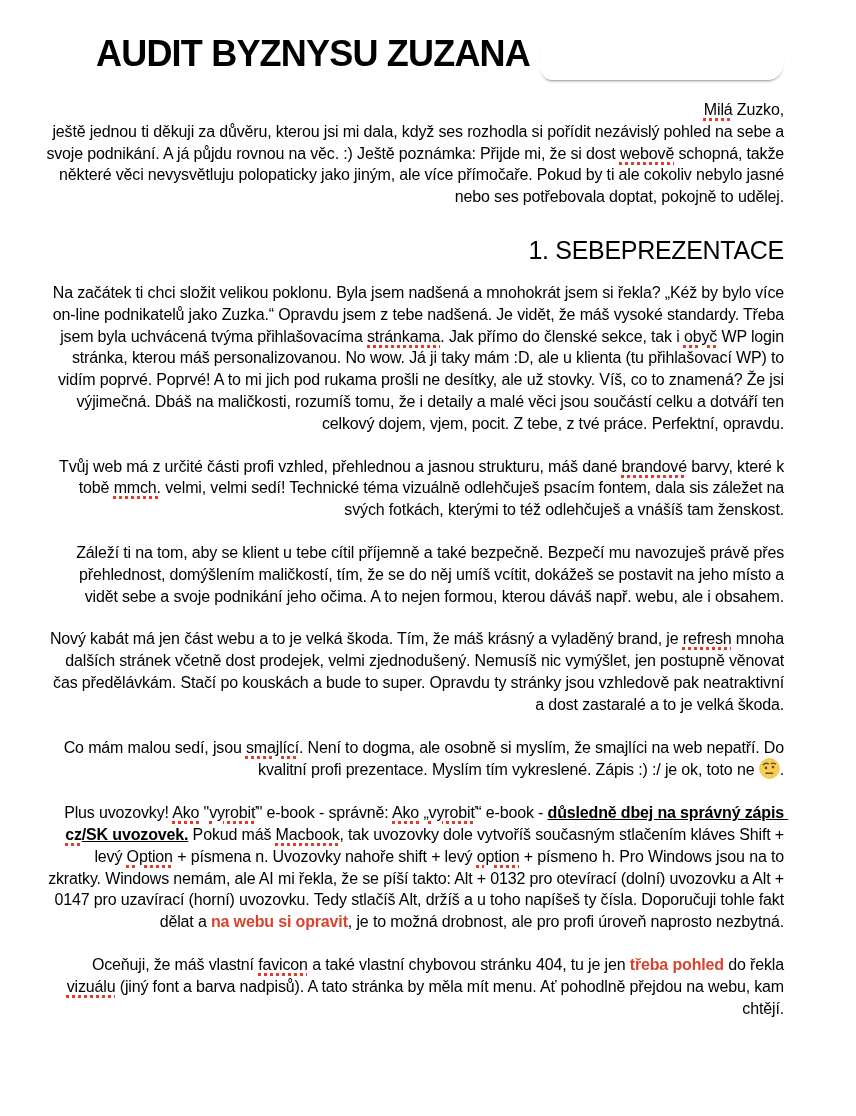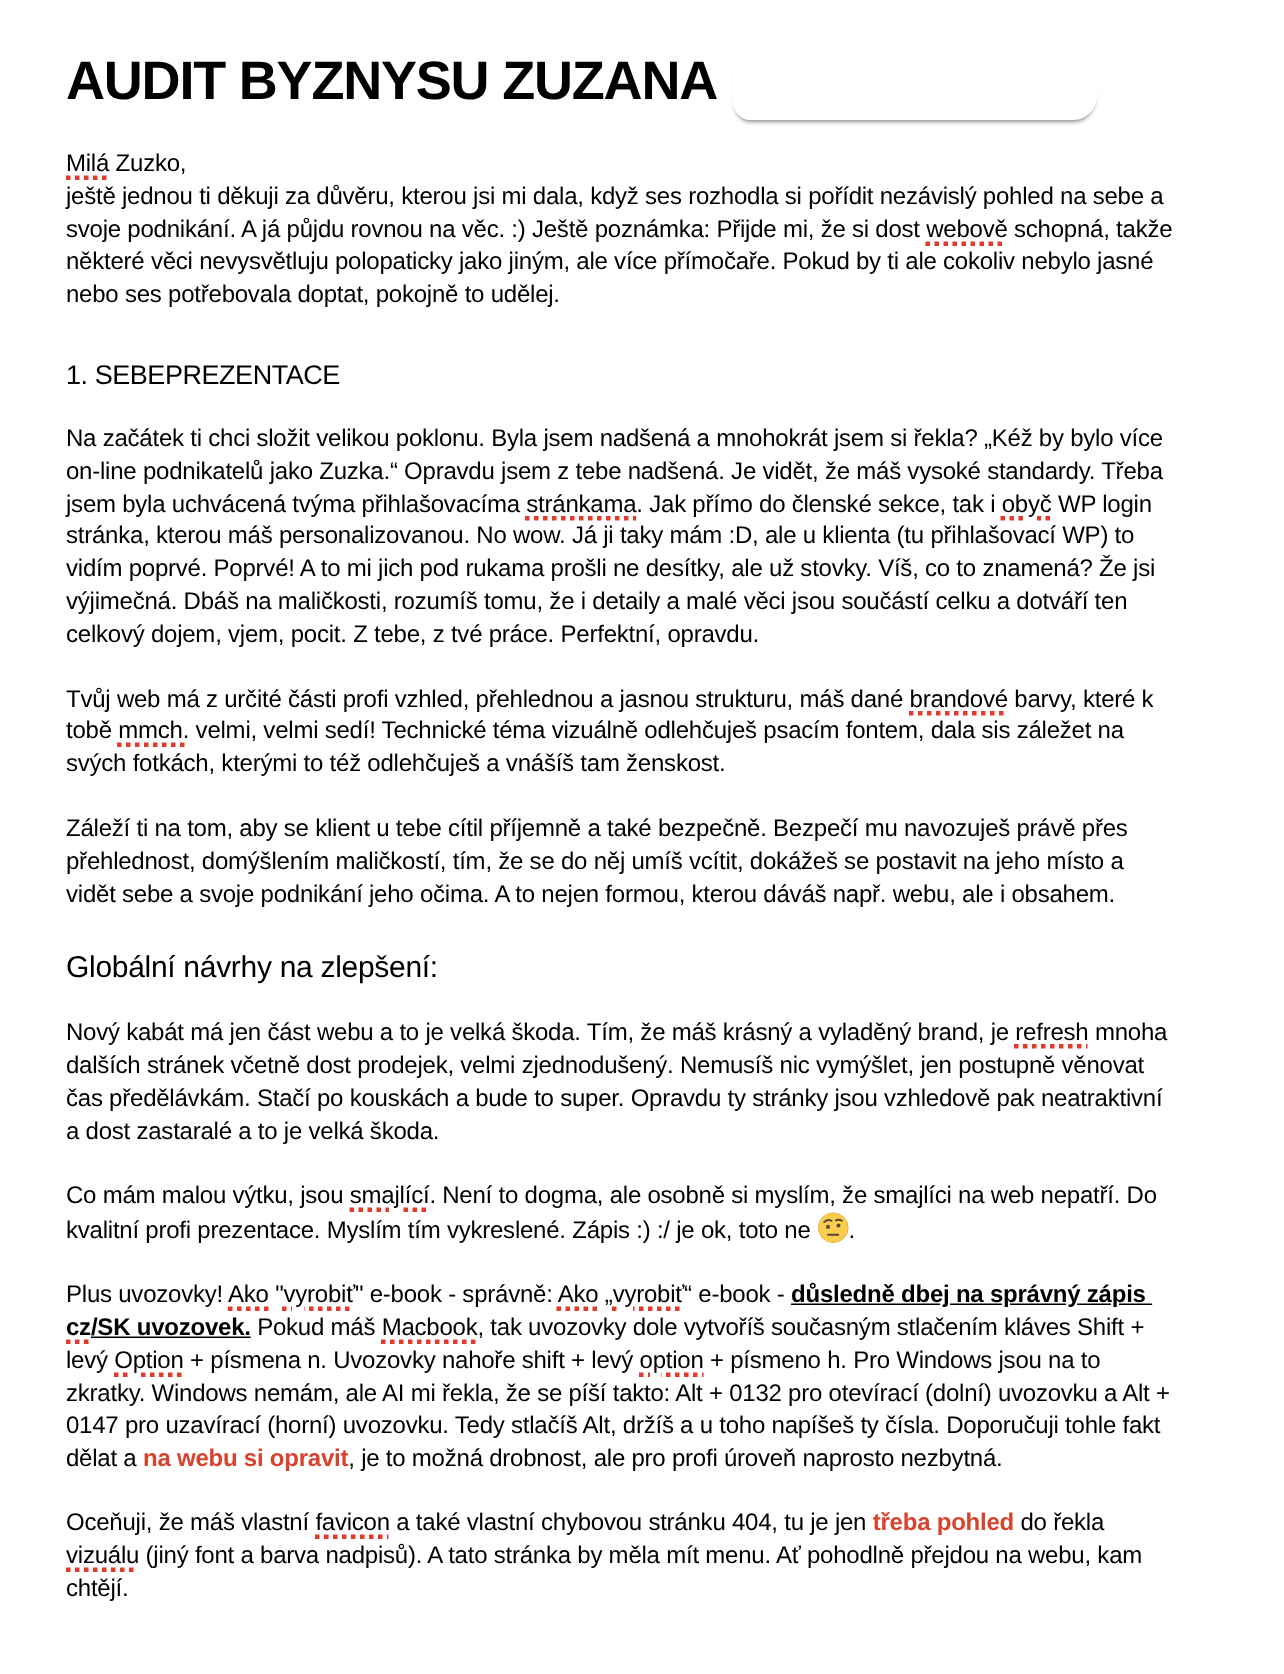--- a/index.html
+++ b/index.html
@@ -6,20 +6,21 @@
   .page {
     position: relative;
     width: 824px;
     height: 1116px;
     box-sizing: border-box;
     padding: 26px 40px 4px 44px;
     background: var(--bg, #ffffff);
     color: var(--text, #000000);
     font-family: "Liberation Sans", "DejaVu Sans", sans-serif;
     overflow: hidden;
+    text-align: right;
   }
   .doc-title {
     margin: 0 0 19px 0;
     font-size: 36px;
     line-height: 45px;
     font-weight: bold;
     letter-spacing: -0.8px;
     white-space: nowrap;
   }
   .redaction {
@@ -45,21 +46,21 @@
   }
   .para {
     margin: 0 0 21px 0;
     font-size: 16px;
     line-height: 21.8px;
     letter-spacing: -0.15px;
     white-space: pre-wrap;
   }
   .h2 {
     margin: 27px 0 17px 0;
-    font-size: 18px;
+    font-size: 25px;
     line-height: 30px;
     font-weight: normal;
     letter-spacing: -0.3px;
   }
   .h3 {
     margin: 26px 0 20px 0;
     font-size: 20px;
     line-height: 25px;
     font-weight: normal;
     letter-spacing: -0.2px;
@@ -87,23 +88,22 @@
 <div class="page">
   <h1 class="doc-title"><span>AUDIT BYZNYSU ZUZANA</span><span class="redaction"></span><br></h1>
 
   <div>
       <p class="para"><span class="sq">Milá</span><span> Zuzko,
 ještě jednou ti děkuji za důvěru, kterou jsi mi dala, když ses rozhodla si pořídit nezávislý pohled na sebe a svoje podnikání. A já půjdu rovnou na věc. :) Ještě poznámka: Přijde mi, že si dost </span><span class="sq">webově</span><span> schopná, takže některé věci nevysvětluju polopaticky jako jiným, ale více přímočaře. Pokud by ti ale cokoliv nebylo jasné nebo ses potřebovala doptat, pokojně to udělej.</span></p>
       <div class="h2">1. SEBEPREZENTACE</div>
       <p class="para"><span>Na začátek ti chci složit velikou poklonu. Byla jsem nadšená a mnohokrát jsem si řekla? „Kéž by bylo více on-line podnikatelů jako Zuzka.“ Opravdu jsem z tebe nadšená. Je vidět, že máš vysoké standardy. Třeba jsem byla uchvácená tvýma přihlašovacíma </span><span class="sq">stránkama</span><span>. Jak přímo do členské sekce, tak i </span><span class="sq">obyč</span><span> WP login stránka, kterou máš personalizovanou. No wow. Já ji taky mám :D, ale u klienta (tu přihlašovací WP) to vidím poprvé. Poprvé! A to mi jich pod rukama prošli ne desítky, ale už stovky. Víš, co to znamená? Že jsi výjimečná. Dbáš na maličkosti, rozumíš tomu, že i detaily a malé věci jsou součástí celku a dotváří ten celkový dojem, vjem, pocit. Z tebe, z tvé práce. Perfektní, opravdu.</span></p>
       <p class="para"><span>Tvůj web má z určité části profi vzhled, přehlednou a jasnou strukturu, máš dané </span><span class="sq">brandové</span><span> barvy, které k tobě </span><span class="sq">mmch.</span><span> velmi, velmi sedí! Technické téma vizuálně odlehčuješ psacím fontem, dala sis záležet na svých fotkách, kterými to též odlehčuješ a vnášíš tam ženskost.</span></p>
       <p class="para"><span>Záleží ti na tom, aby se klient u tebe cítil příjemně a také bezpečně. Bezpečí mu navozuješ právě přes přehlednost, domýšlením maličkostí, tím, že se do něj umíš vcítit, dokážeš se postavit na jeho místo a vidět sebe a svoje podnikání jeho očima. A to nejen formou, kterou dáváš např. webu, ale i obsahem.</span></p>
-      <div class="h3">Globální návrhy na zlepšení:</div>
       <p class="para"><span>Nový kabát má jen část webu a to je velká škoda. Tím, že máš krásný a vyladěný brand, je </span><span class="sq">refresh</span><span> mnoha dalších stránek včetně dost prodejek, velmi zjednodušený. Nemusíš nic vymýšlet, jen postupně věnovat čas předělávkám. Stačí po kouskách a bude to super. Opravdu ty stránky jsou vzhledově pak neatraktivní a dost zastaralé a to je velká škoda.</span></p>
-      <p class="para"><span>Co mám malou výtku, jsou </span><span class="sq">smajlící</span><span>. Není to dogma, ale osobně si myslím, že smajlíci na web nepatří. Do kvalitní profi prezentace. Myslím tím vykreslené. Zápis :) :/ je ok, toto ne </span><span class="emoji"><svg width="21" height="21" viewBox="0 0 36 36">
+      <p class="para"><span>Co mám malou sedí, jsou </span><span class="sq">smajlící</span><span>. Není to dogma, ale osobně si myslím, že smajlíci na web nepatří. Do kvalitní profi prezentace. Myslím tím vykreslené. Zápis :) :/ je ok, toto ne </span><span class="emoji"><svg width="21" height="21" viewBox="0 0 36 36">
             <circle cx="18" cy="18" r="17" fill="#f9ce50"></circle>
             <circle cx="18" cy="18" r="17" fill="none" stroke="#e8b43a" stroke-width="1"></circle>
             <circle cx="12" cy="17" r="2.3" fill="#5c4733"></circle>
             <circle cx="24" cy="15.5" r="2.3" fill="#5c4733"></circle>
             <path d="M7.5 11.5 q4 -4 8.5 -1.5" stroke="#5c4733" stroke-width="2.2" fill="none" stroke-linecap="round"></path>
             <path d="M21 9.5 q3.5 -1.5 7 0.5" stroke="#5c4733" stroke-width="2.2" fill="none" stroke-linecap="round"></path>
             <path d="M12 26 h11.5" stroke="#5c4733" stroke-width="2.5" fill="none" stroke-linecap="round"></path>
           </svg></span><span>.</span></p>
       <p class="para"><span>Plus uvozovky! </span><span class="sq">Ako</span><span> "</span><span class="sq">vyrobiť</span><span>" e-book - správně: </span><span class="sq">Ako</span><span> „</span><span class="sq">vyrobiť</span><span>“ e-book - </span><span class="bold">důsledně dbej na správný zápis </span><span class="bold sq">cz</span><span class="bold">/SK uvozovek.</span><span> Pokud máš </span><span class="sq">Macbook</span><span>, tak uvozovky dole vytvoříš současným stlačením kláves Shift + levý </span><span class="sq">Option</span><span> + písmena n. Uvozovky nahoře shift + levý </span><span class="sq">option</span><span> + písmeno h. Pro Windows jsou na to zkratky. Windows nemám, ale AI mi řekla, že se píší takto: Alt + 0132 pro otevírací (dolní) uvozovku a Alt + 0147 pro uzavírací (horní) uvozovku. Tedy stlačíš Alt, držíš a u toho napíšeš ty čísla. Doporučuji tohle fakt dělat a </span><span class="red">na webu si opravit</span><span>, je to možná drobnost, ale pro profi úroveň naprosto nezbytná.</span></p>
       <p class="para"><span>Oceňuji, že máš vlastní </span><span class="sq">favicon</span><span> a také vlastní chybovou stránku 404, tu je jen </span><span class="red">třeba pohled</span><span> do řekla </span><span class="sq">vizuálu</span><span> (jiný font a barva nadpisů). A tato stránka by měla mít menu. Ať pohodlně přejdou na webu, kam chtějí.</span></p>

